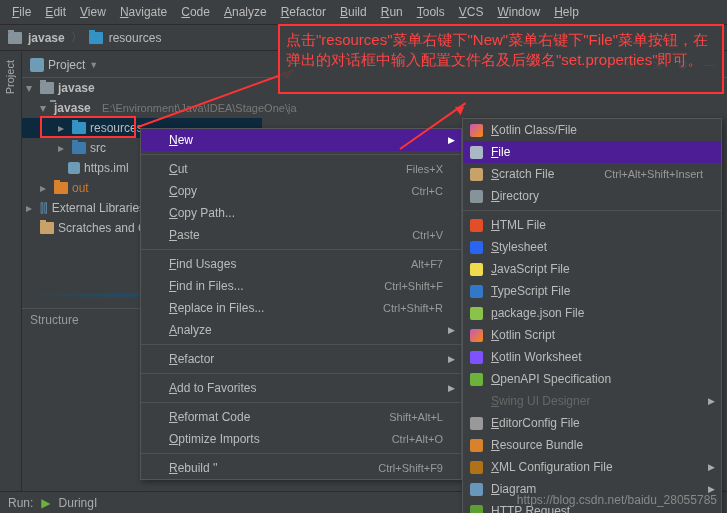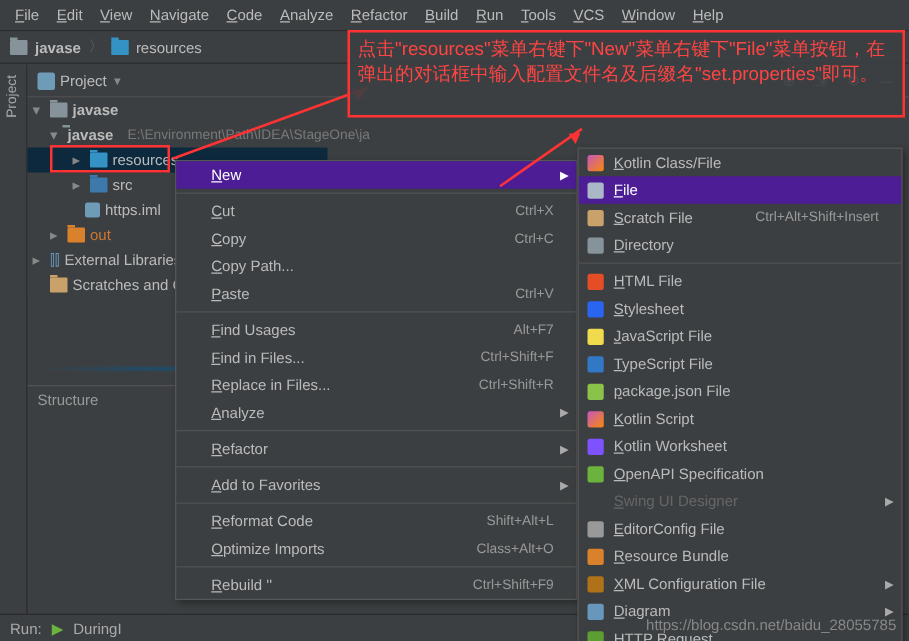--- a/index.html
+++ b/index.html
@@ -105,21 +105,21 @@
 
 <div class="tree">
   <div class="tree-row">
     <span class="arrow">▾</span>
       <span class="folder-icon"></span>
     <b>javase</b>
   </div>
   <div class="tree-row" style="padding-left:18px">
     <span class="arrow">▾</span><span class="folder-icon"></span>
     <b>javase</b>&nbsp;
-    <span class="path">E:\Environment\Path\IDEA\StageOne\ja</span>
+    <span class="path">E:\Environment\Java\IDEA\StageOne\ja</span>
   </div>
   <div class="tree-row sel" style="padding-left:36px">
     <span class="arrow">▸</span>
       <span class="folder-icon blue"></span>
     <span>resources</span>
   </div>
   <div class="tree-row" style="padding-left:36px">
     <span class="arrow">▸</span>
       <span class="folder-icon" style="background:#3d7aab"></span>
     <span>src</span>
@@ -152,21 +152,21 @@
     <div class="ctx-item sel">
       <span><u>N</u>ew</span>
       <span class="sub">▶</span>
     </div>
     <div class="ctx-sep"></div>
     <div class="ctx-item">
       <span class="ic">
         <span class="mini-icon cut"></span>
       </span>
       <span><u>C</u>ut</span>
-      <span class="sc">Ctrl+X</span>
+      <span class="sc">Files+X</span>
     </div>
     <div class="ctx-item">
       <span class="ic">
         <span class="mini-icon copy"></span>
       </span>
       <span><u>C</u>opy</span>
       <span class="sc">Ctrl+C</span>
     </div>
     <div class="ctx-item">
       <span><u>C</u>opy Path...</span>
@@ -205,21 +205,21 @@
       <span><u>A</u>dd to Favorites</span>
       <span class="sub">▶</span>
     </div>
     <div class="ctx-sep"></div>
     <div class="ctx-item">
       <span><u>R</u>eformat Code</span>
       <span class="sc">Shift+Alt+L</span>
     </div>
     <div class="ctx-item">
       <span><u>O</u>ptimize Imports</span>
-      <span class="sc">Class+Alt+O</span>
+      <span class="sc">Ctrl+Alt+O</span>
     </div>
     <div class="ctx-sep"></div>
     <div class="ctx-item">
       <span><u>R</u>ebuild '<default>'</default></span>
       <span class="sc">Ctrl+Shift+F9</span>
     </div>
   </div>
 
 <div class="ctx-menu" id="ctx2" style="left:462px; top:118px; width:260px">
     <div class="ctx-item">

